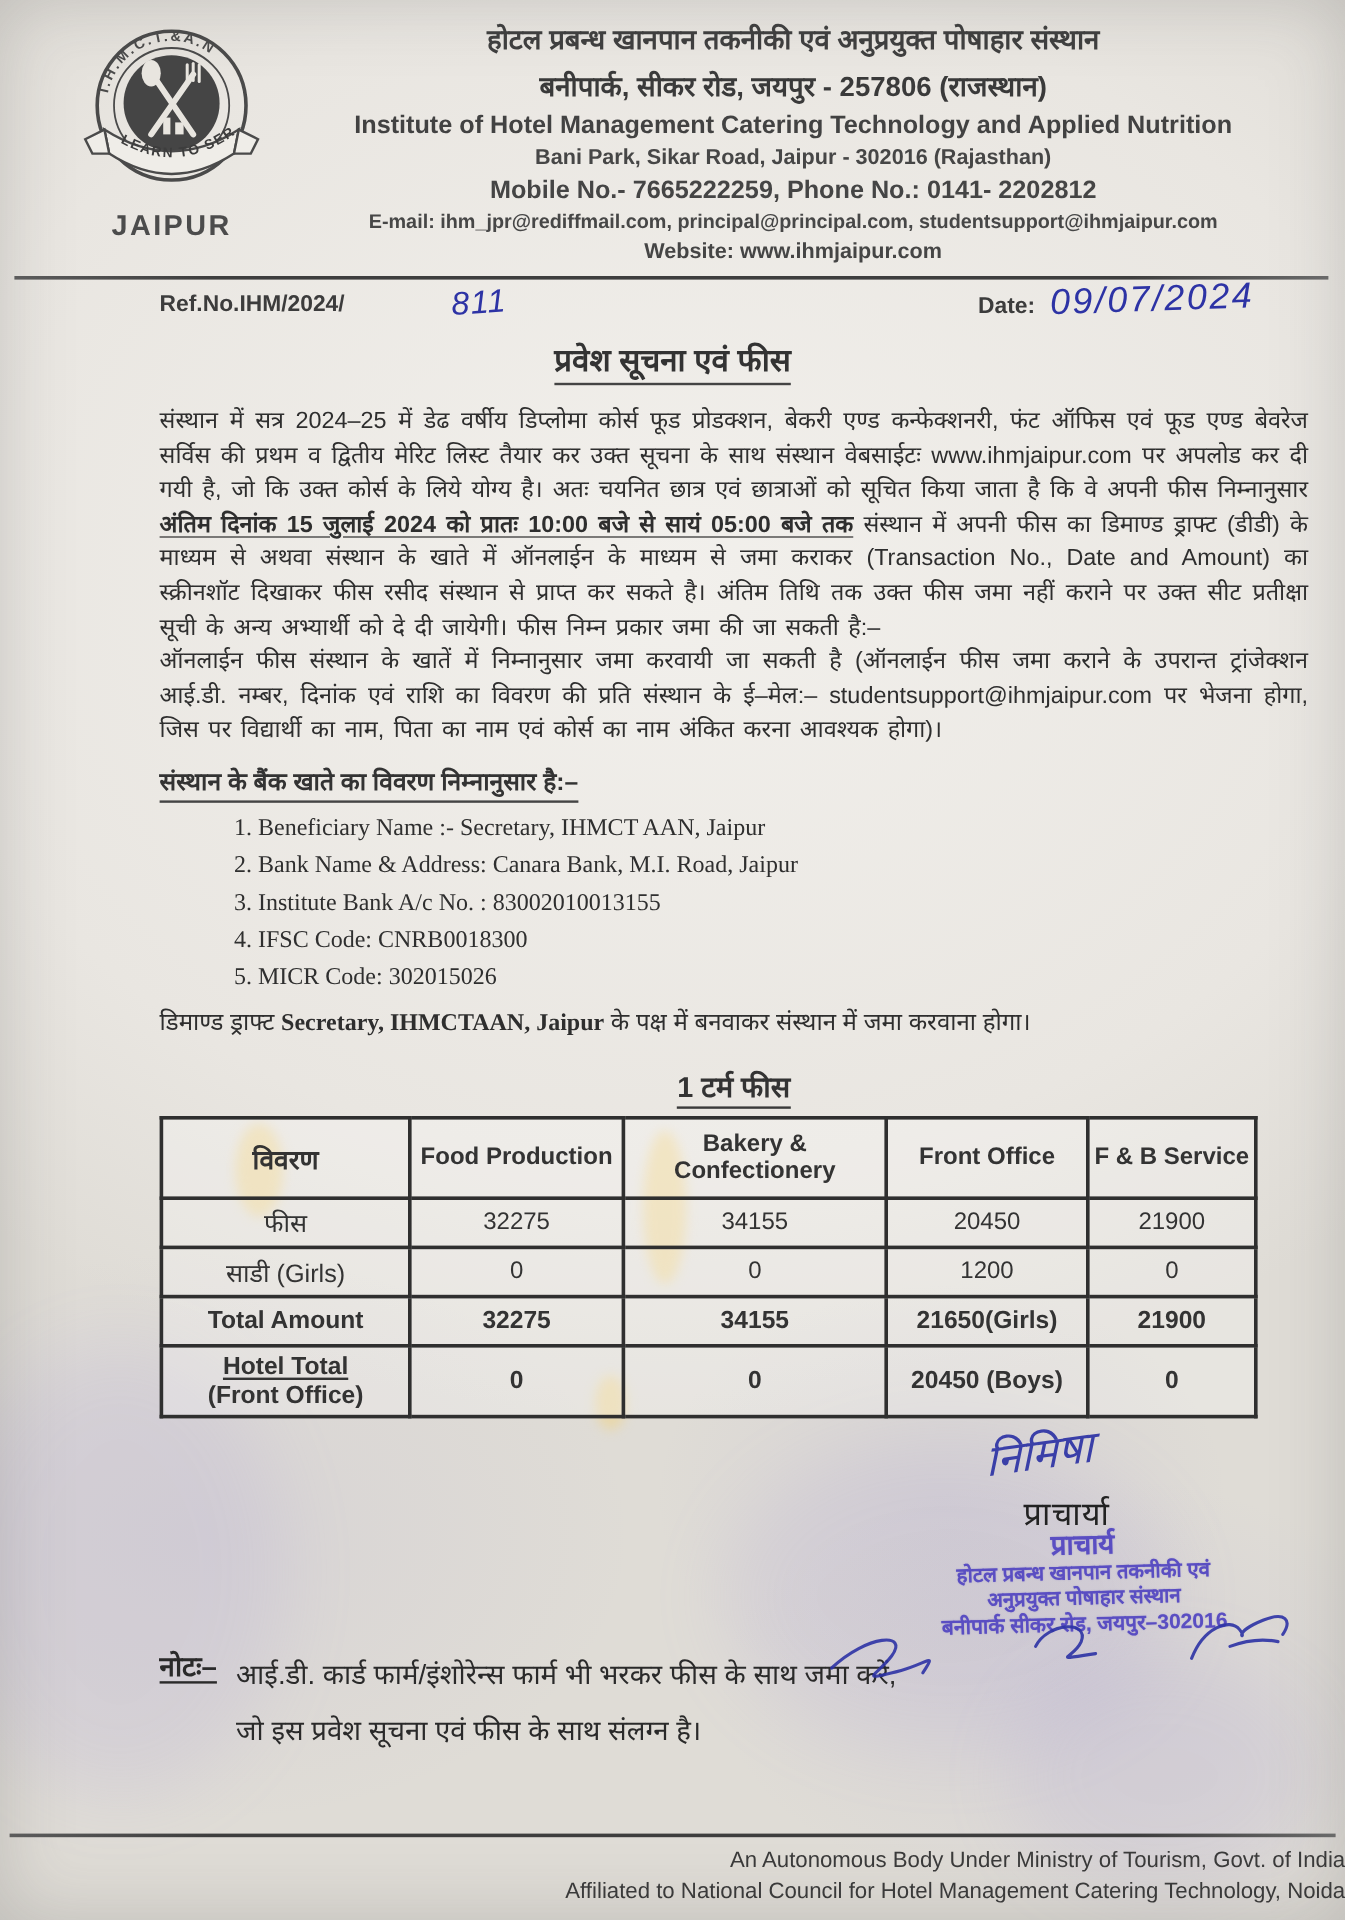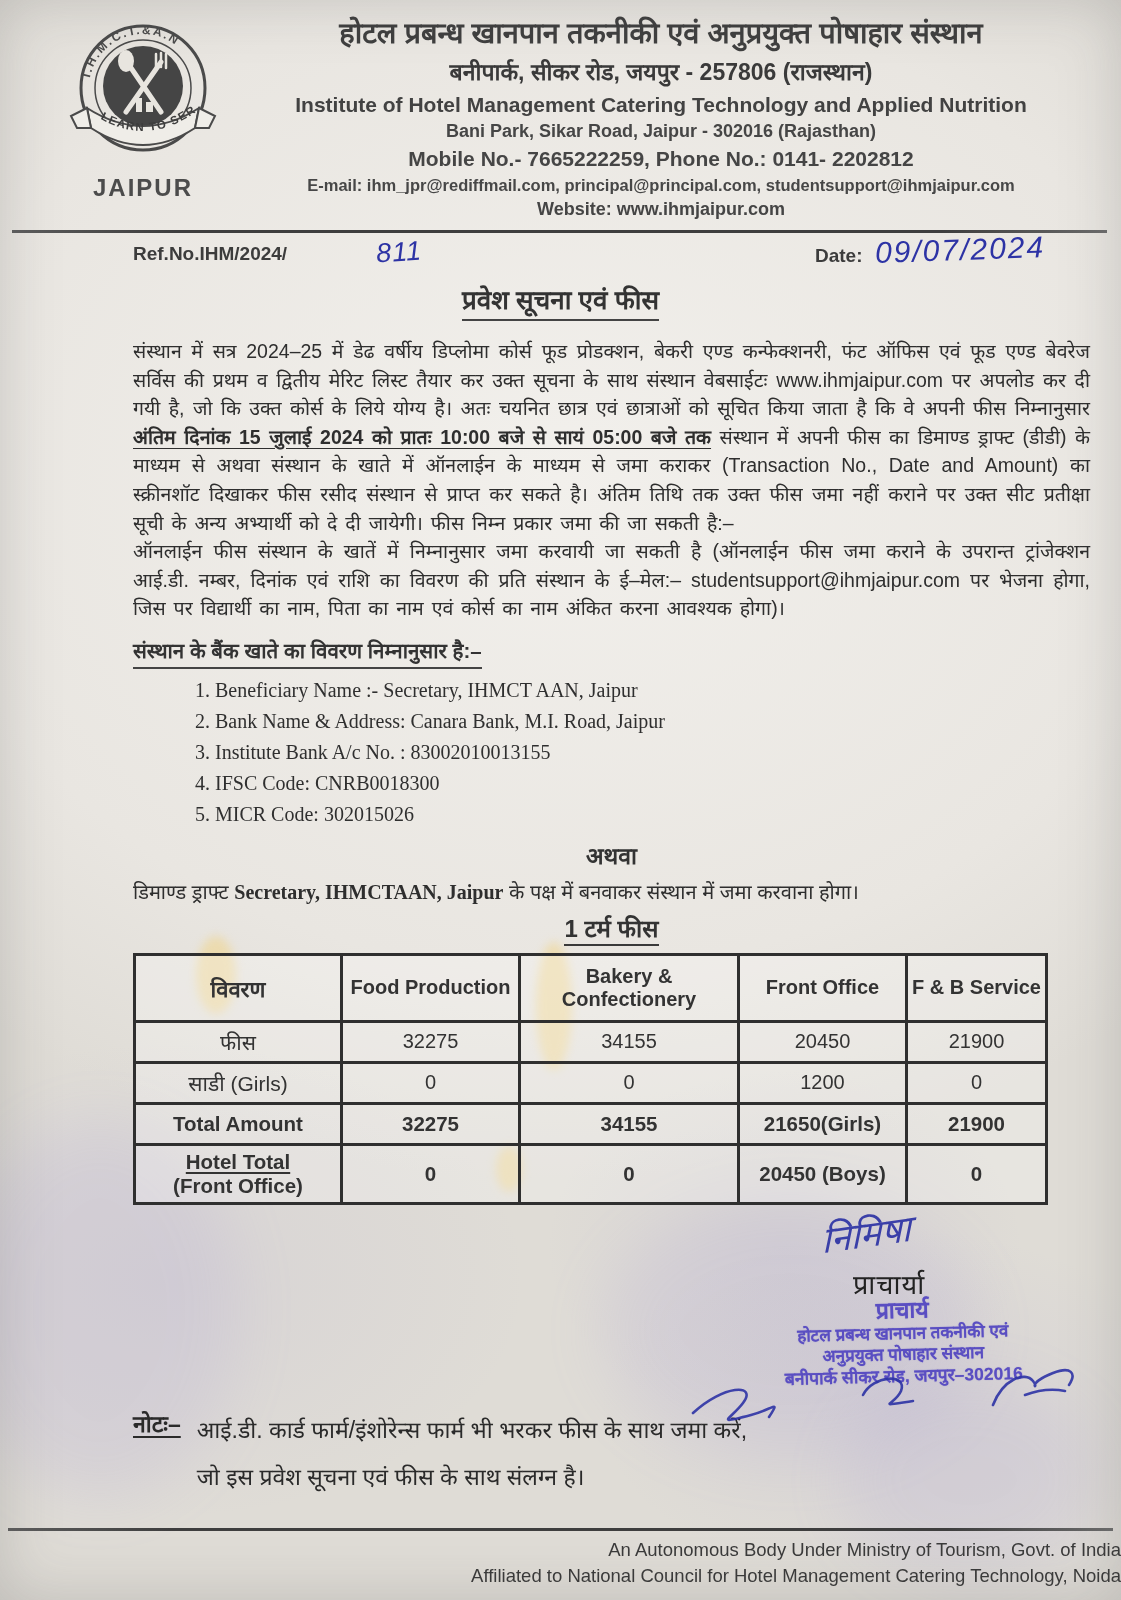--- a/index.html
+++ b/index.html
@@ -15,21 +15,21 @@
     font-family:"Liberation Sans","DejaVu Sans",sans-serif;
     color:#262626;
   }
   .stain{position:absolute;background:#f0d489;border-radius:50%;filter:blur(5px);opacity:.55;}
   .blotch{position:absolute;background:#9a8ed2;border-radius:50%;filter:blur(30px);opacity:.12;}
 
   
   .logo-wrap{position:absolute;left:58px;top:16px;width:170px;text-align:center;}
   .logo-city{font-size:24px;font-weight:bold;letter-spacing:2px;color:#4c4c4c;margin-top:2px;}
   .head-text{position:absolute;left:218px;top:12px;width:886px;text-align:center;color:#3a3a3a;}
-  .h-hi1{font-size:29px;font-weight:bold;line-height:42px;color:#3f3f3f;}
+  .h-hi1{font-size:23px;font-weight:bold;line-height:42px;color:#3f3f3f;}
   .h-hi2{font-size:23px;font-weight:bold;line-height:36px;}
   .h-en1{font-size:21px;font-weight:bold;line-height:29px;color:#424242;}
   .h-en2{font-size:18px;font-weight:bold;line-height:24px;color:#464646;}
   .h-ph{font-size:21px;font-weight:bold;line-height:31px;color:#454545;}
   .h-em{font-size:16.5px;font-weight:bold;line-height:23px;color:#474747;}
   .h-wb{font-size:18px;font-weight:bold;line-height:24px;color:#454545;}
   .rule{position:absolute;height:3px;background:linear-gradient(90deg,#5c5c5c, #3e3e3e 15%, #3e3e3e 85%, #6a6a6a);}
   #rule-top{left:12px;right:14px;top:230px;}
   #rule-bottom{left:8px;right:8px;top:1528px;height:2.5px;}
 
@@ -43,21 +43,21 @@
   .doc-title span{border-bottom:2px solid #444;padding-bottom:4px;}
 
   .content{position:absolute;left:133px;top:337px;width:957px;}
   .para{font-size:19.5px;line-height:28.6px;text-align:justify;word-spacing:2.5px;color:#2e2e2e;}
   .u-bold{font-weight:bold;text-decoration:underline;text-underline-offset:4px;}
   .bank-head{margin-top:13px;font-size:20.5px;font-weight:bold;color:#333;display:inline-block;border-bottom:2px solid #444;padding-bottom:3px;}
   .bank-list{margin:6px 0 0 62px;padding:0;list-style:none;font-family:"Liberation Serif","DejaVu Serif",serif;font-size:20px;line-height:31px;color:#2f2f2f;}
   .athva{text-align:center;font-size:23px;font-weight:bold;margin-top:9px;color:#333;}
   .dd-line{margin-top:7px;font-size:20px;color:#2e2e2e;}
   .dd-line b{font-family:"Liberation Serif","DejaVu Serif",serif;}
-  .tbl-title{text-align:center;margin-top:6px;font-size:24px;font-weight:bold;color:#333;}
+  .tbl-title{text-align:center;margin-top:24px;font-size:24px;font-weight:bold;color:#333;}
   .tbl-title span{border-bottom:2.5px solid #3a3a3a;padding-bottom:2px;}
 
   table.fees{border-collapse:collapse;margin-top:9px;width:912px;table-layout:fixed;background:rgba(255,255,255,.25);}
   table.fees col.c0{width:207px}table.fees col.c1{width:178px}table.fees col.c2{width:219px}
   table.fees col.c3{width:168px}table.fees col.c4{width:140px}
   table.fees th,table.fees td{border:3px solid #2f2f2f;text-align:center;vertical-align:middle;padding:4px 2px;color:#333;}
   table.fees th{font-size:20px;font-weight:bold;height:56px;}
   table.fees th.hi{font-size:22px;}
   table.fees td{font-size:20px;height:30px;}
   tr.total td{font-weight:bold;font-size:20.5px;}
@@ -66,21 +66,21 @@
 
   .sig-zone{position:relative;height:188px;}
   #sig-name{position:absolute;left:688px;top:4px;font-size:36px;color:#2d33a5;transform:rotate(-8deg) skewX(-6deg);font-style:italic;opacity:.92;}
   #sig-desig{position:absolute;left:720px;top:60px;font-size:27px;color:#222;letter-spacing:1px;}
   .stamp{position:absolute;left:560px;top:92px;width:420px;text-align:center;color:#5a4ec2;transform:rotate(-1.5deg);text-shadow:0 0 1px rgba(90,78,194,.55);}
   .stamp .s0{font-size:23px;font-weight:bold;line-height:26px;}
   .stamp .s1,.stamp .s2{font-size:17px;font-weight:bold;line-height:21px;}
   .stamp .s3{font-size:17.5px;font-weight:bold;line-height:22px;}
   .scribbles{position:absolute;left:540px;top:150px;}
 
-  .note{display:flex;margin-top:14px;font-size:23px;color:#2a2a2a;}
+  .note{display:flex;margin-top:2px;font-size:23px;color:#2a2a2a;}
   .note-label{font-weight:bold;text-decoration:underline;text-underline-offset:4px;margin-right:16px;white-space:nowrap;}
   .note-body{line-height:47px;}
 
   .footer{position:absolute;left:0;right:0;top:1537px;text-align:right;font-size:18.5px;font-weight:normal;color:#3a3a3a;line-height:26px;}
 </style>
 </head>
 <body>
 
 <div class="paper">
 
@@ -156,21 +156,20 @@
       <span class="bank-head">संस्थान के बैंक खाते का विवरण निम्नानुसार है:–</span>
     </div>
     <ul class="bank-list">
       <li>1. Beneficiary Name :- Secretary, IHMCT AAN, Jaipur</li>
       <li>2. Bank Name &amp; Address: Canara Bank, M.I. Road, Jaipur</li>
       <li>3. Institute Bank A/c No. : 83002010013155</li>
       <li>4. IFSC Code: CNRB0018300</li>
       <li>5. MICR Code:  302015026</li>
     </ul>
 
-    <div class="athva">अथवा</div>
 
     <div class="dd-line">
       <span>डिमाण्ड ड्राफ्ट </span><b>Secretary, IHMCTAAN, Jaipur</b><span> के पक्ष में बनवाकर संस्थान में जमा करवाना होगा।</span>
     </div>
 
     <div class="tbl-title">
       <span>1 टर्म फीस</span>
     </div>
 
     <table class="fees">

